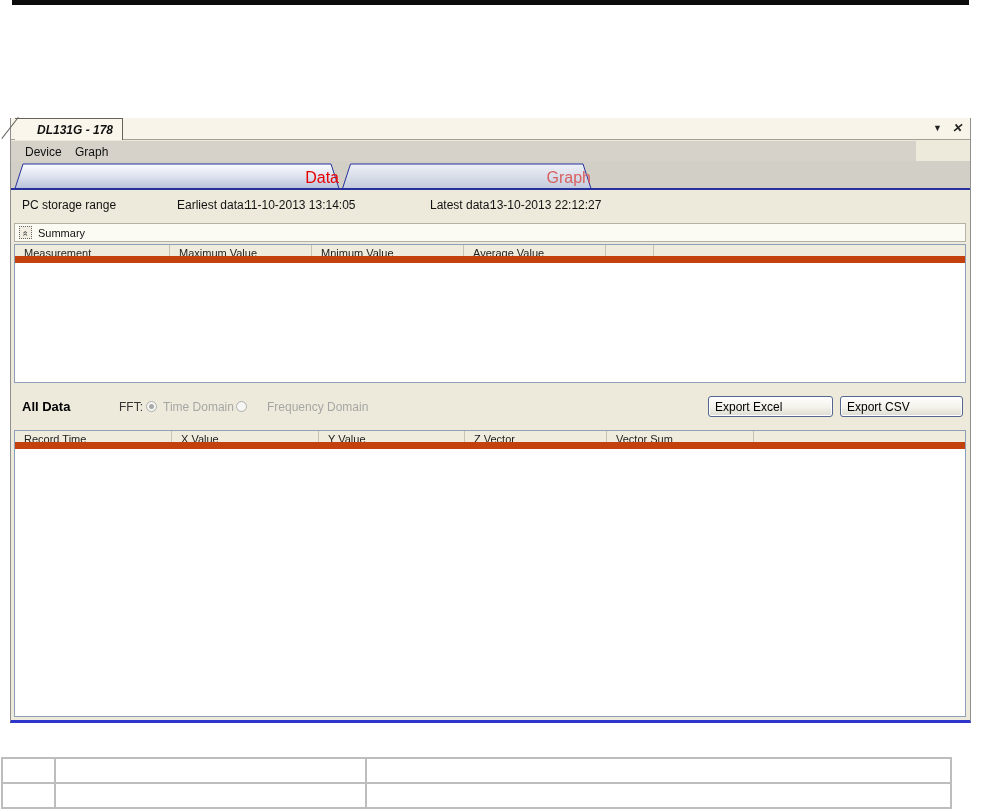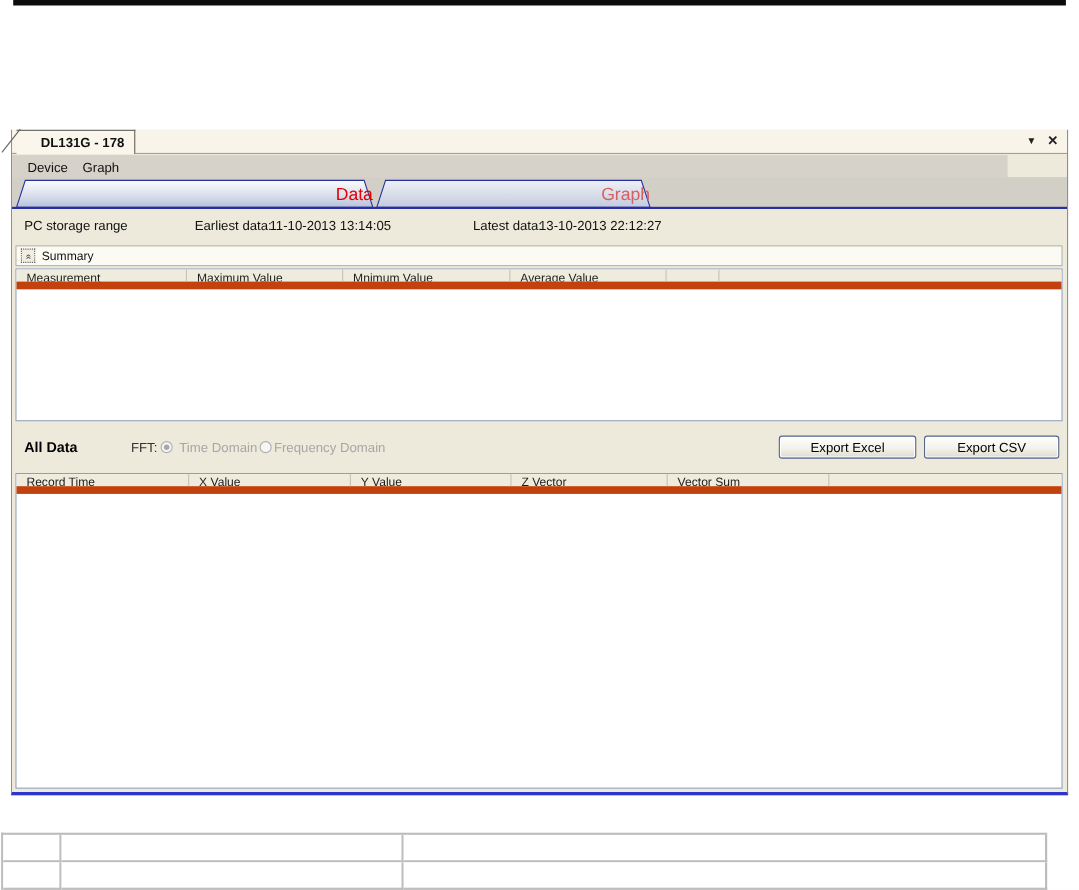--- a/index.html
+++ b/index.html
@@ -14,21 +14,21 @@
   .topbar { position:absolute; left:12px; top:0; width:957px; height:5px; background:#0c0c0c; }
 
   
   .window {
     position:absolute; left:10px; top:118px; width:961px; height:605px;
     border-left:1px solid #8f8f8f; border-right:1px solid #8f8f8f;
     border-bottom:3px solid #2d36c8; background:#eeeadb;
   }
 
   
-  .titlestrip { position:absolute; left:0; top:0; width:959px; height:22px; background:#f8f4e9; border-bottom:1px solid #a3a093; }
+  .titlestrip { position:absolute; left:0; top:0; width:959px; height:22px; background:#f8f4e9; border-bottom:1px solid #a3a093;font-style:italic; }
   .wintab {
     position:absolute; left:4px; top:0; width:108px; height:22px;
     background:#faf6eb; border-top:1px solid #63625c; border-right:1px solid #63625c;
   }
   .wintab::before {
     content:""; position:absolute; left:3px; top:-2px; width:1px; height:27px;
     background:#63625c; transform:rotate(38deg); transform-origin:top left;
   }
   .wintab-label { position:absolute; left:22px; top:4px; font-weight:bold; font-size:12px; color:#111; white-space:nowrap; }
   .caret-btn { position:absolute; right:28px; top:5px; font-size:9px; color:#222; cursor:default; }
@@ -82,27 +82,27 @@
   .hdr-fill { flex:1 1 auto; }
 
   
   .alldata-row { position:absolute; left:0; top:203px; width:959px; height:30px; }
   .alldata-title { position:absolute; left:11px; top:6px; font-weight:bold; font-size:13px; color:#000000; }
   .fft-label { position:absolute; left:108px; top:7px; font-size:12px; color:#333; }
   .radio { position:absolute; top:8px; width:11px; height:11px; border:1px solid #aeaeae; border-radius:50%; background:#f6f6f2; }
   .radio.sel::after { content:""; position:absolute; left:2px; top:2px; width:5px; height:5px; border-radius:50%; background:#a8a8a8; }
   .radio-1 { left:135px; } .radio-2 { left:225px; }
   .radio-lbl { position:absolute; top:7px; font-size:12px; color:#a6a6a6; white-space:nowrap; }
-  .radio-lbl-1 { left:152px; } .radio-lbl-2 { left:238px;text-align:center; }
+  .radio-lbl-1 { left:152px; } .radio-lbl-2 { left:256px;text-align:center; }
 
   .xp-btn {
     position:absolute; top:3px; height:21px; border:1px solid #55678f; border-radius:3px;
     background:linear-gradient(180deg,#fefefe 0%,#f3f2eb 55%,#dedcd1 100%);
     font-family:"Liberation Sans", sans-serif; font-size:12px; color:#000;
-    text-align:center; line-height:18px; box-shadow:inset 0 0 0 1px #ffffff;
+    text-align:left; line-height:18px; box-shadow:inset 0 0 0 1px #ffffff;
   }
   .btn-excel { left:697px; width:125px; }
   .btn-csv   { left:829px; width:123px; }
 
   
   .bottom-table {
     position:absolute; left:1px; top:757px; width:951px; height:52px;
     display:grid; grid-template-columns:53px 311px 1fr; grid-template-rows:25px 25px;
     border-top:2px solid #bdbdbd; border-left:2px solid #bdbdbd;
   }

